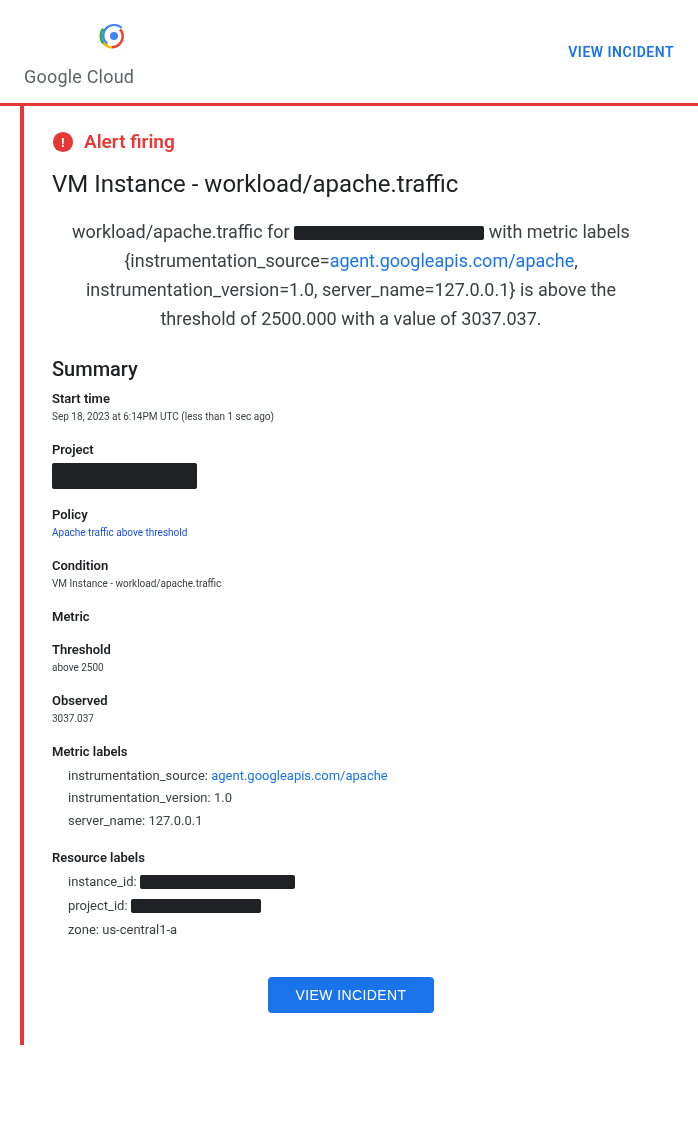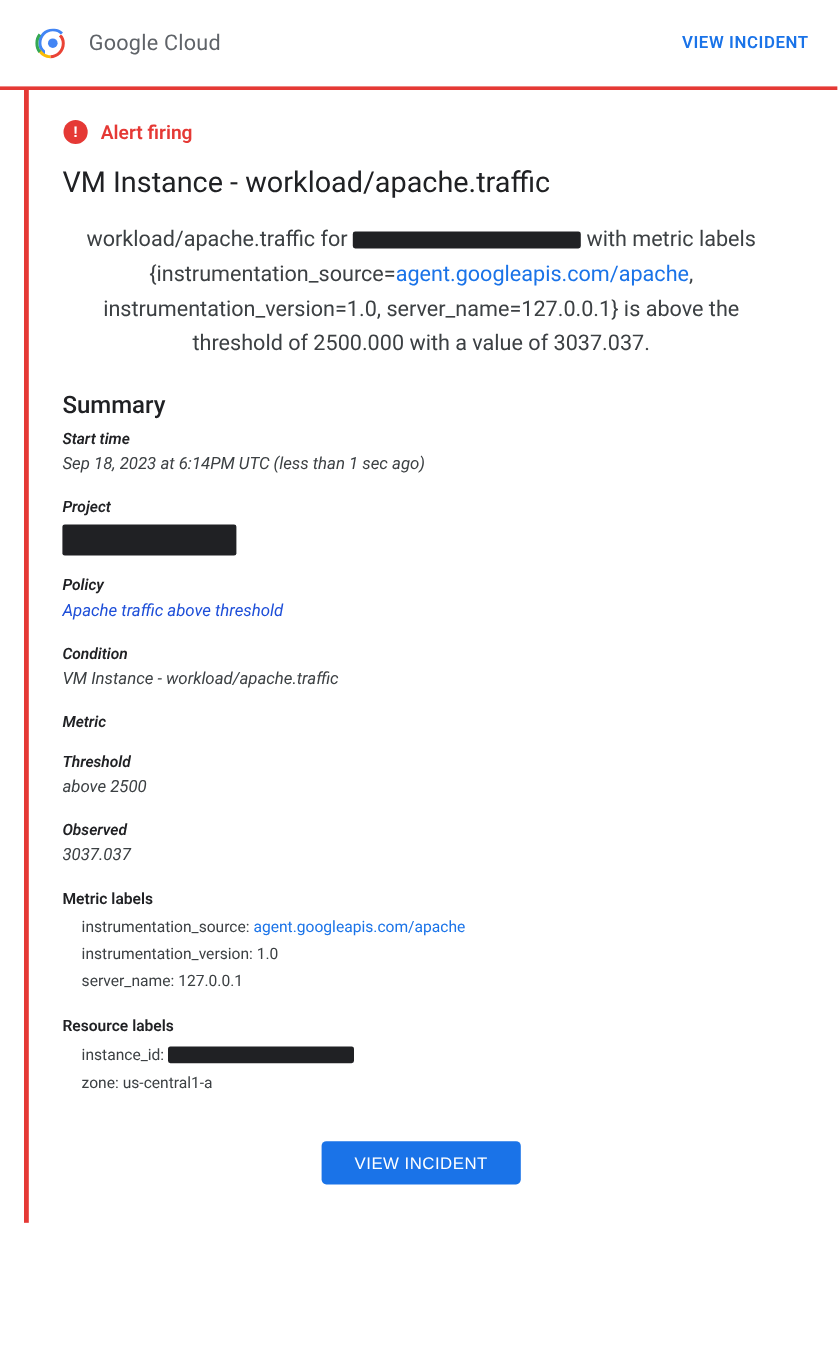--- a/index.html
+++ b/index.html
@@ -15,22 +15,23 @@
     
     .header {
       display: flex;
       align-items: center;
       justify-content: space-between;
       padding: 16px 24px;
       background: #fff;
     }
     .logo-container {
       display: flex;
-      align-items: center;
+      align-items: flex-end;
       gap: 10px;
+      flex-direction: column;
     }
     .logo-icon {
       width: 40px;
       height: 40px;
     }
     .logo-text {
       font-size: 18px;
       color: #5f6368;
       font-weight: 400;
       letter-spacing: 0.2px;
@@ -64,21 +65,21 @@
       gap: 10px;
       margin-bottom: 16px;
     }
     .alert-icon {
       width: 22px;
       height: 22px;
       flex-shrink: 0;
     }
     .alert-firing-label {
       color: #e53935;
-      font-size: 16px;
+      font-size: 19px;
       font-weight: 600;
     }
 
     .alert-title {
       font-size: 24px;
       font-weight: 400;
       color: #202124;
       margin-bottom: 18px;
       line-height: 1.3;
     }
@@ -110,30 +111,29 @@
     
     .summary-heading {
       font-size: 20px;
       font-weight: 500;
       color: #202124;
       margin-bottom: 10px;
     }
 
     .info-row {
       margin-bottom: 18px;
-      font-style: italic;
     }
     .info-label {
       font-size: 13px;
       font-weight: 600;
       color: #202124;
       margin-bottom: 3px;
     }
     .info-value {
-      font-size: 14px;
+      font-size: 10px;
       color: #3c4043;
       line-height: 1.5;
     }
     .info-value a {
       color: #1d4ed8;
       text-decoration: none;
     }
 
     .metric-labels-section {
       margin-bottom: 18px;
@@ -279,20 +279,25 @@
 
   <div class="metric-labels-section">
     <div class="info-label">Resource labels</div>
     <div class="metric-labels-indent">
       <div class="metric-label-row">
         <span>instance_id:</span>
         <span> </span>
         <span class="redacted redacted-instance">&nbsp;</span>
       </div>
       <div class="metric-label-row" style="margin-top:2px;">
+        <span>project_id:</span>
+        <span> </span>
+        <span class="redacted redacted-project-id">&nbsp;</span>
+      </div>
+      <div class="metric-label-row" style="margin-top:2px;">
         <span>zone:</span>
         <span> </span>
         <span>us-central1-a</span>
       </div>
     </div>
   </div>
 
   <div class="button-container">
     <button class="view-incident-button">VIEW INCIDENT</button>
   </div>

